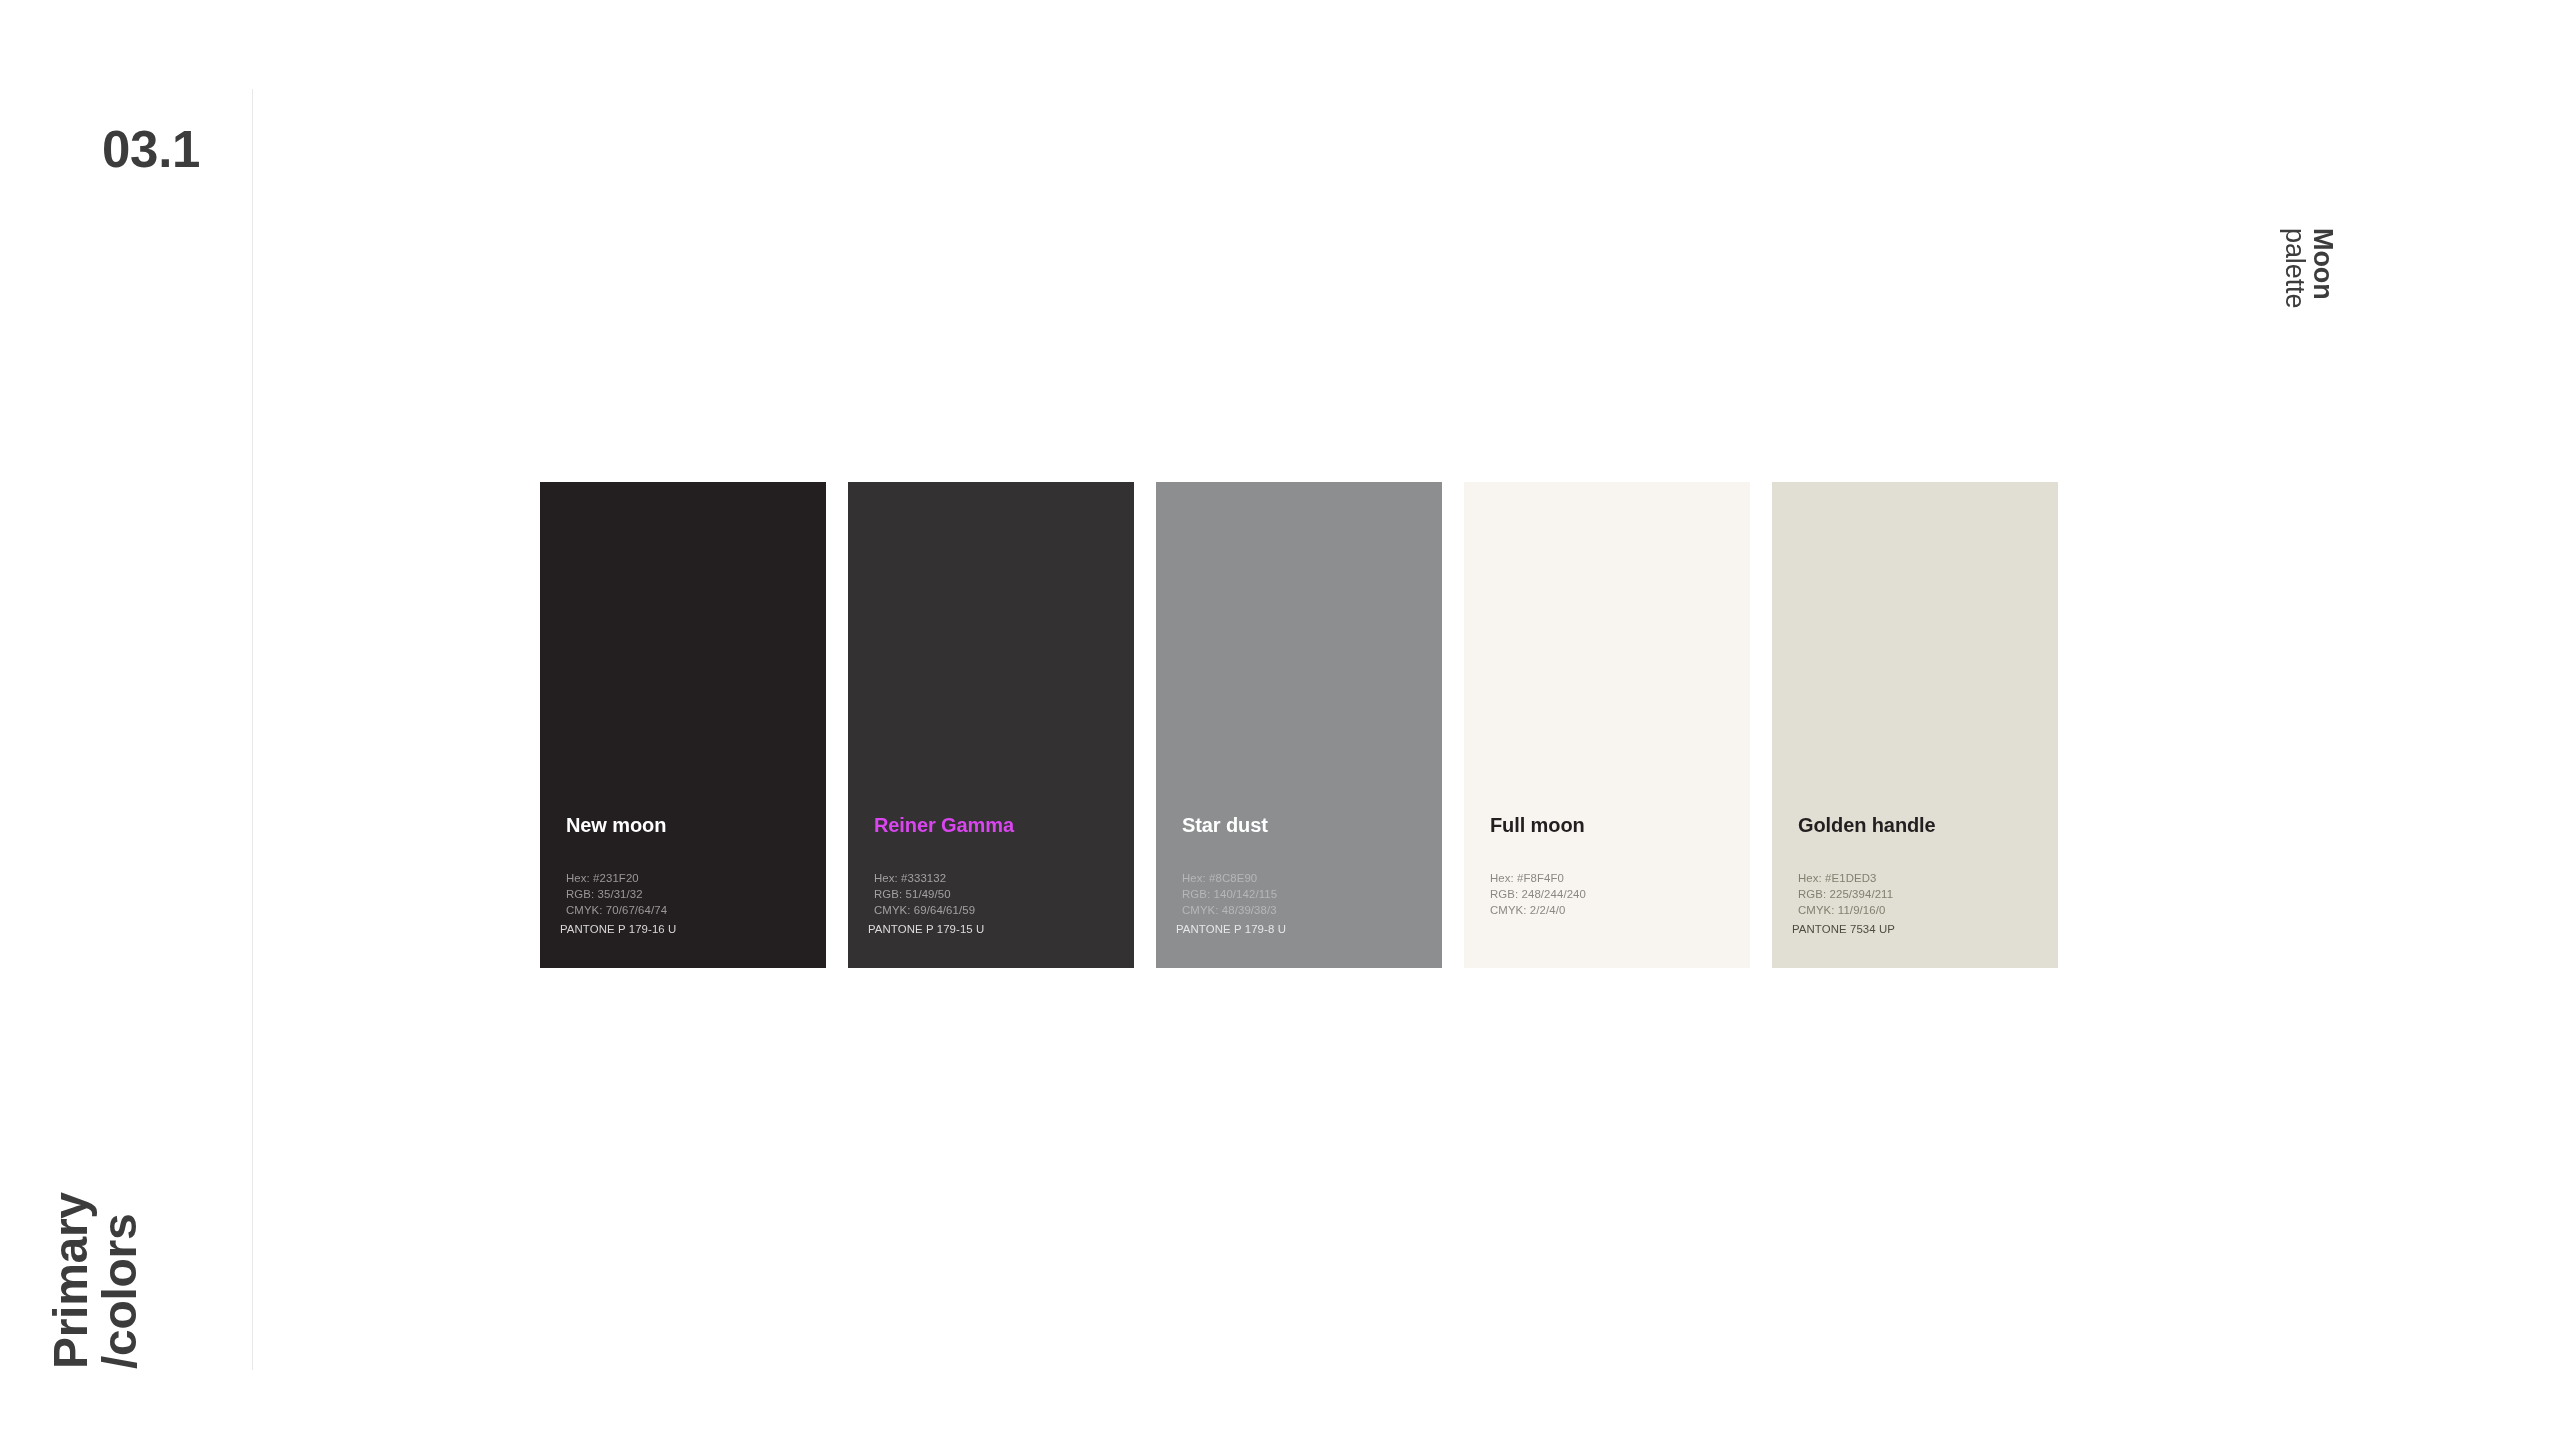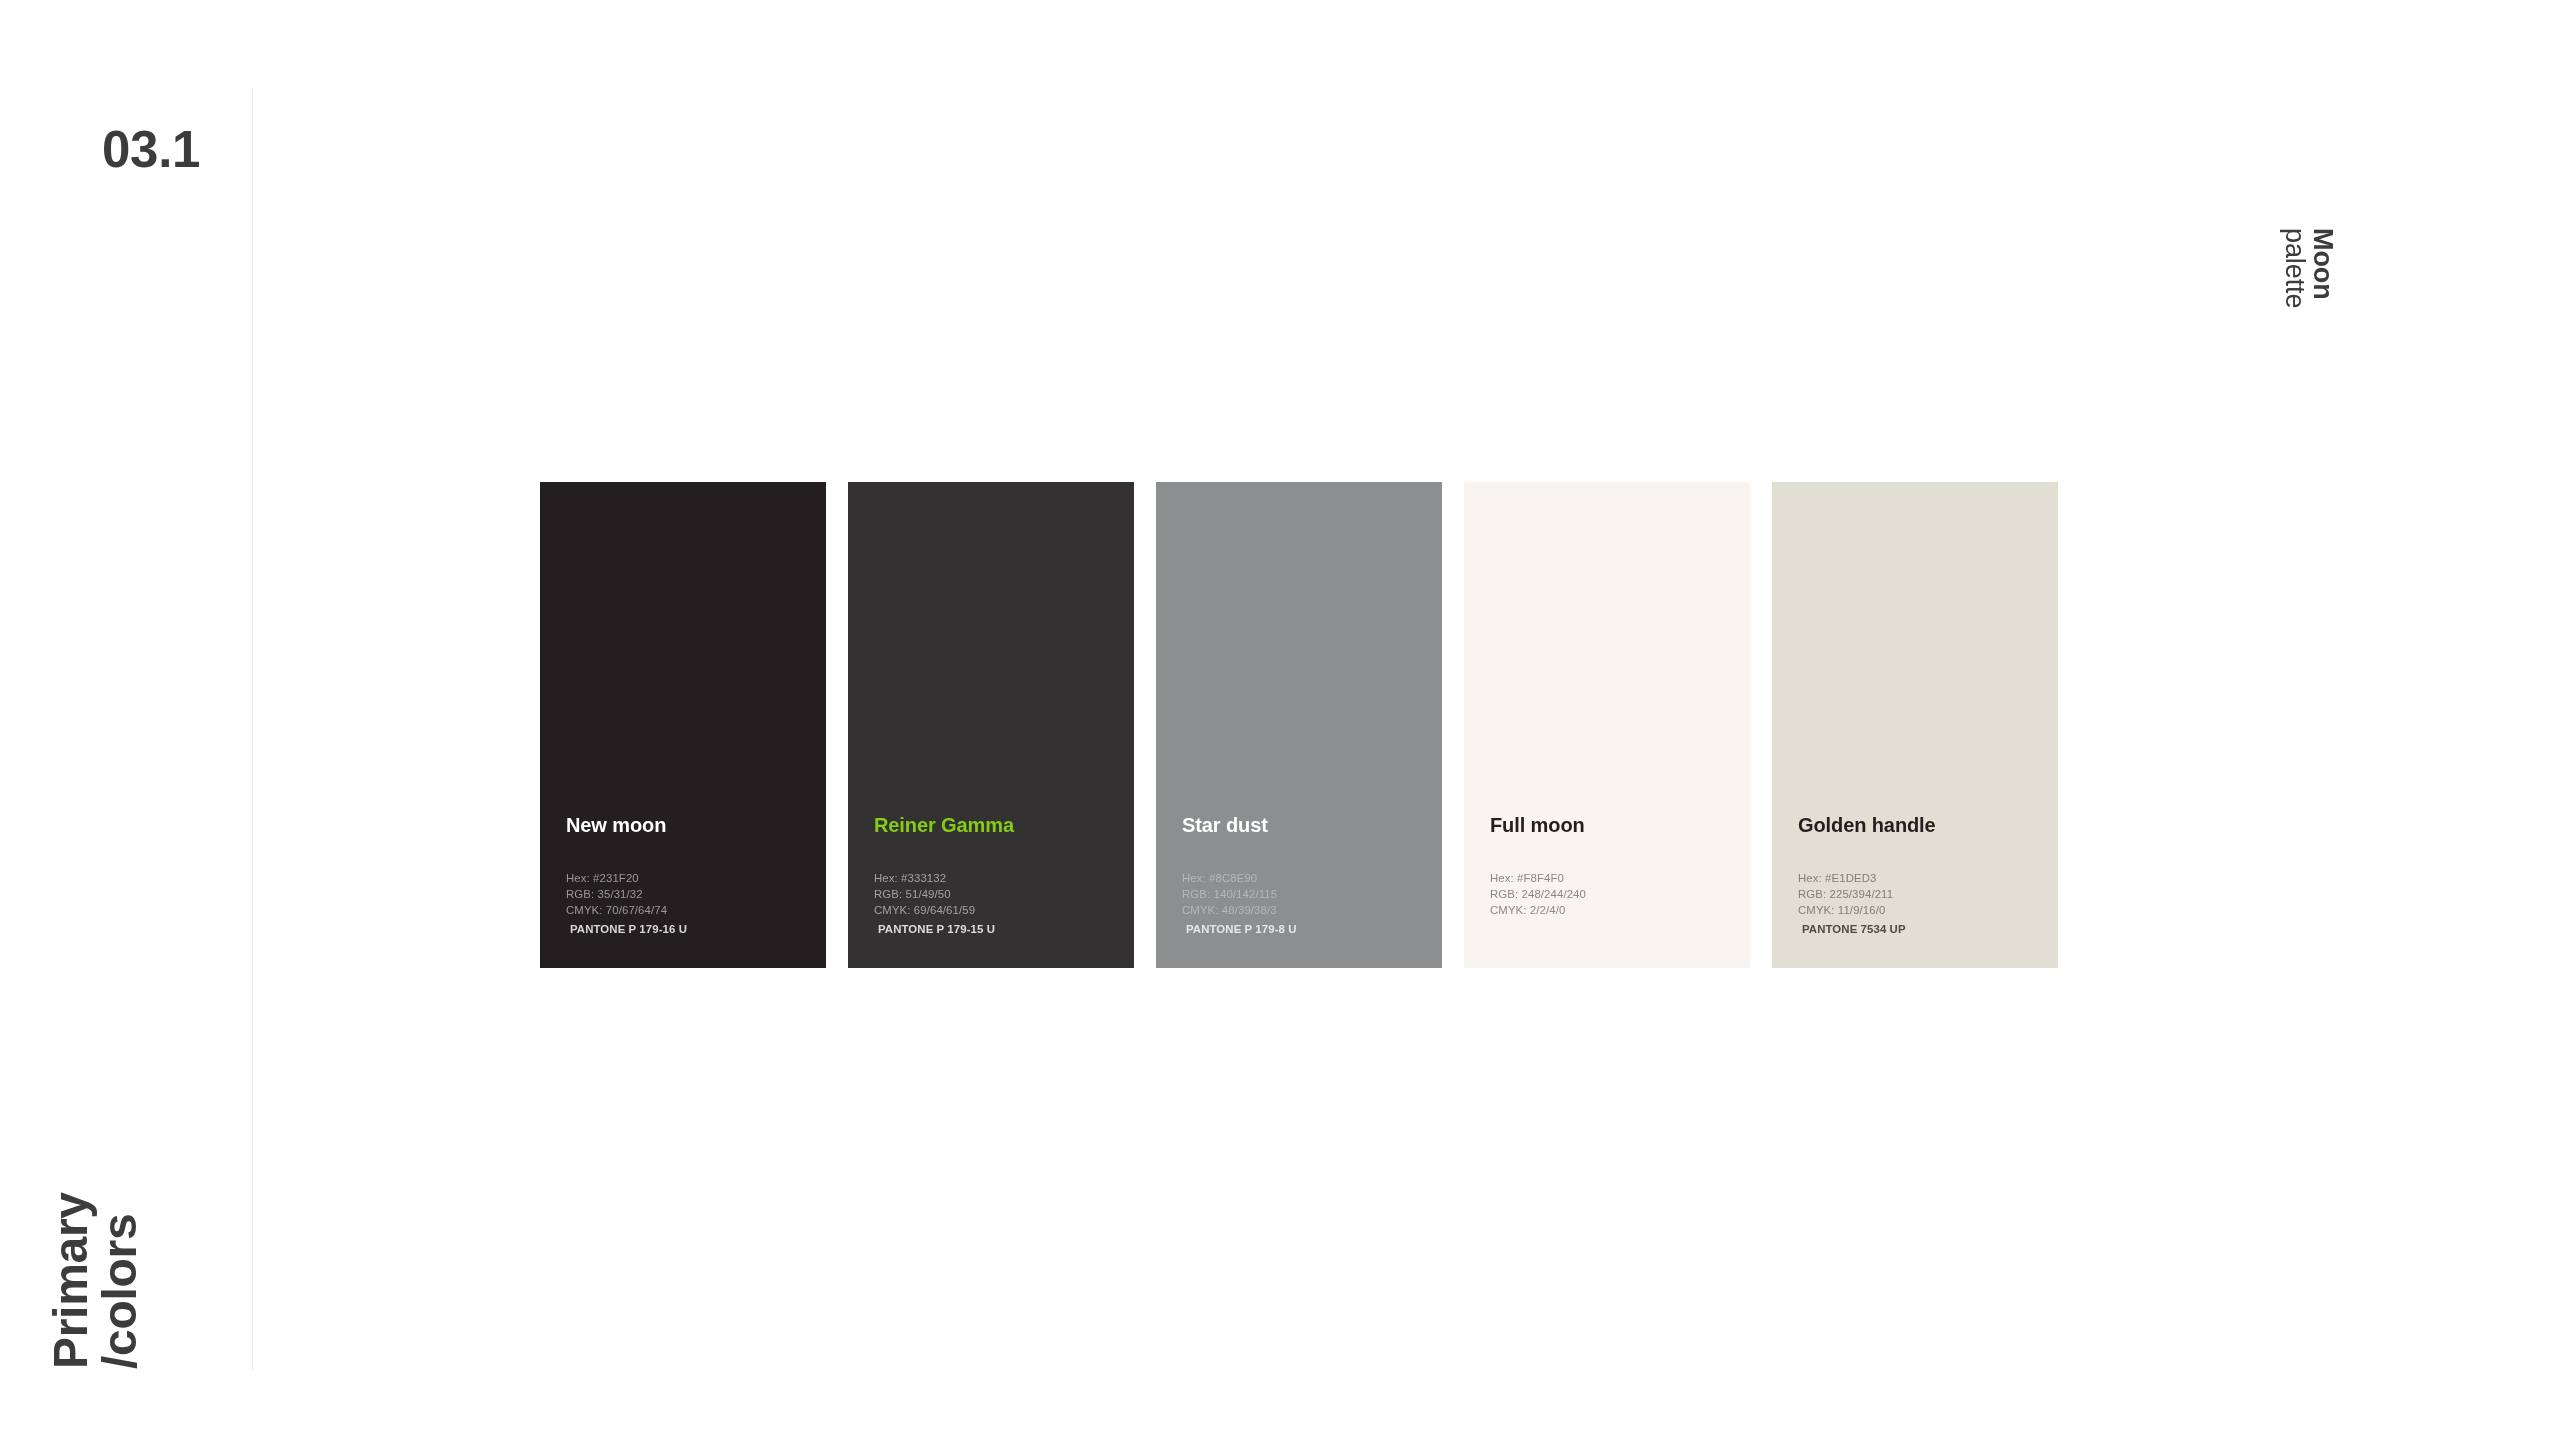--- a/index.html
+++ b/index.html
@@ -133,24 +133,24 @@
     position: absolute;
     left: 26px;
     top: 388px;
     font-size: 11.4px;
     font-weight: 400;
     line-height: 1.42;
     letter-spacing: 0.1px;
   }
   .swatch-pantone {
     position: absolute;
-    left: 30px;
+    left: 20px;
     top: 439px;
     font-size: 11.4px;
-    font-weight: 700;
+    font-weight: 400;
     letter-spacing: 0.1px;
     line-height: 1.42;
     white-space: nowrap;
   }
   .meta-line { display: block; white-space: nowrap; }
 </style>
 </head>
 <body>
 
 <div id="slide" style="background: rgb(255, 255, 255);">
@@ -179,21 +179,21 @@
       <div class="swatch-name" style="color: rgb(255, 255, 255);">New moon</div>
       <div class="swatch-meta" style="color: rgb(154, 151, 153);">
         <span class="meta-line">Hex: #231F20</span>
         <span class="meta-line">RGB: 35/31/32</span>
         <span class="meta-line">CMYK: 70/67/64/74</span>
       </div>
       <div class="swatch-pantone" style="color: rgb(216, 214, 215);">PANTONE P 179-16 U</div>
     </div>
 
     <div class="swatch" style="background: rgb(51, 49, 50);">
-      <div class="swatch-name" style="color: #84cc16;">Reiner Gamma</div>
+      <div class="swatch-name" style="color: #d946ef;">Reiner Gamma</div>
       <div class="swatch-meta" style="color: rgb(163, 161, 162);">
         <span class="meta-line">Hex: #333132</span>
         <span class="meta-line">RGB: 51/49/50</span>
         <span class="meta-line">CMYK: 69/64/61/59</span>
       </div>
       <div class="swatch-pantone" style="color: rgb(222, 220, 221);">PANTONE P 179-15 U</div>
     </div>
 
     <div class="swatch" style="background: rgb(140, 142, 144);">
       <div class="swatch-name" style="color: rgb(255, 255, 255);">Star dust</div>

